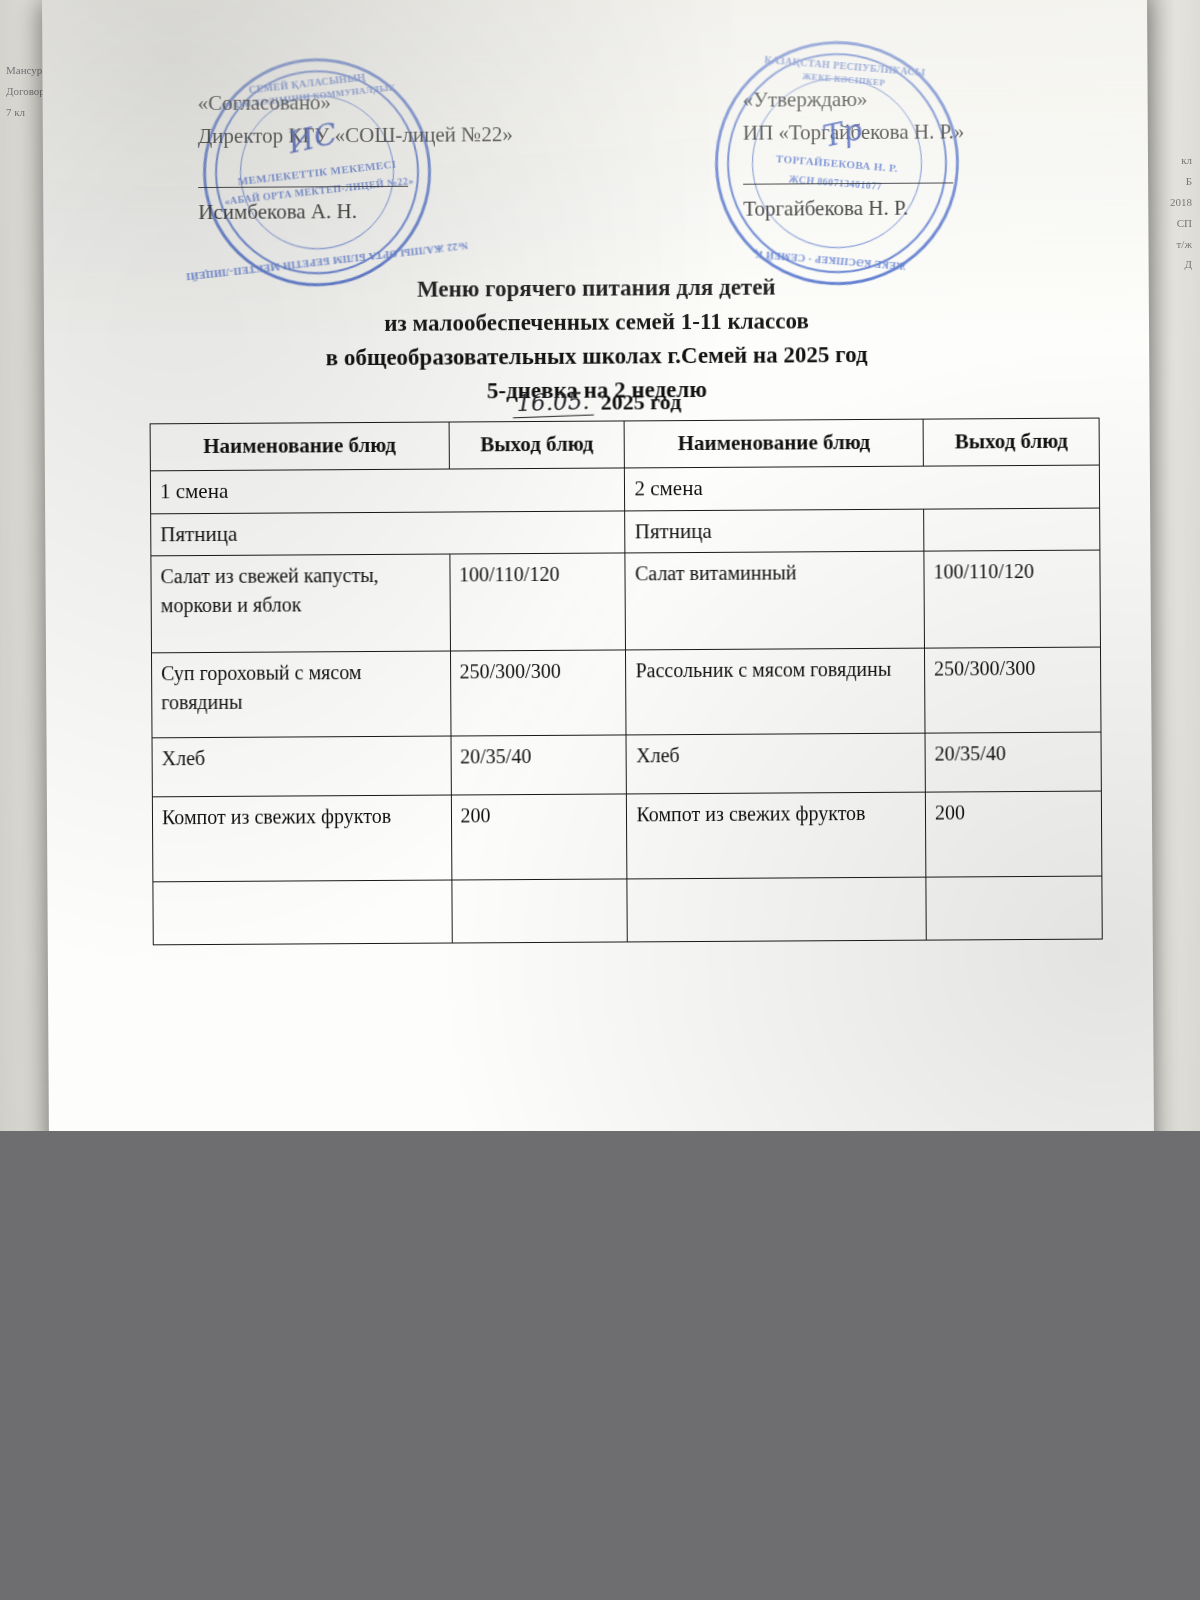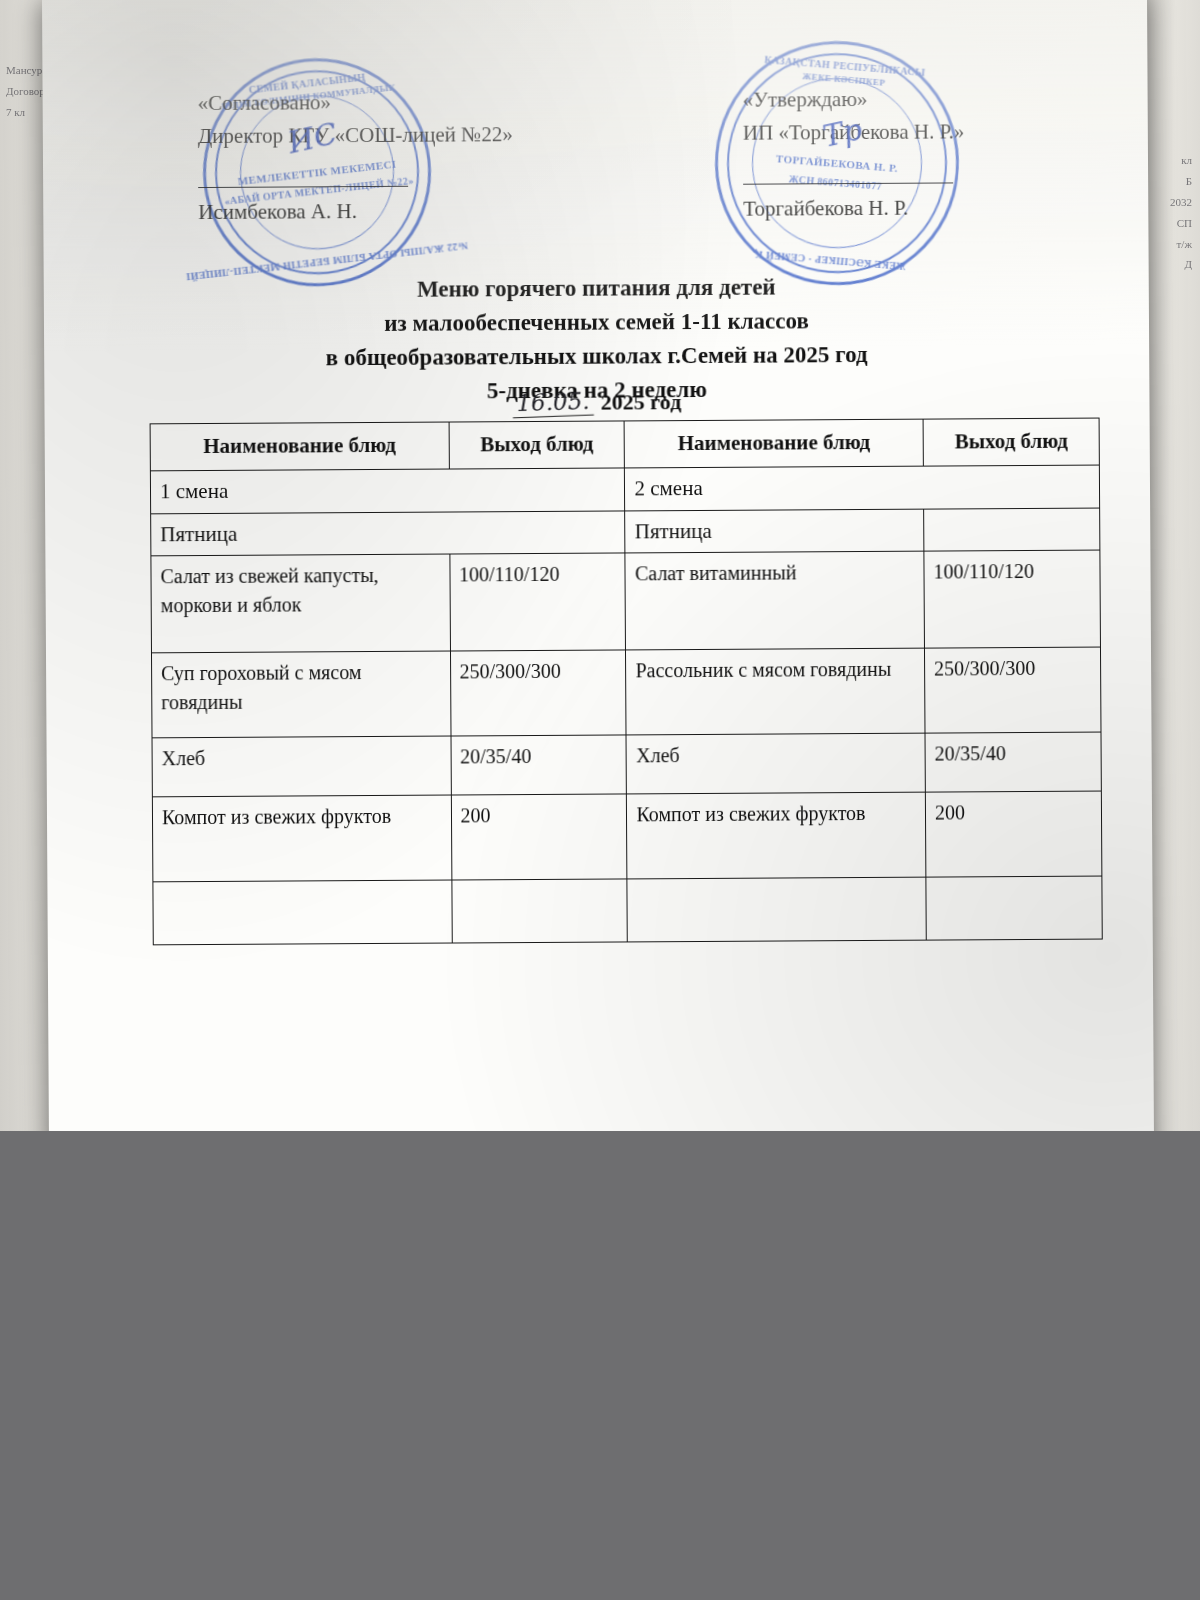--- a/index.html
+++ b/index.html
@@ -238,21 +238,21 @@
 
 <div id="page">
   <div class="bg-desk"></div>
   <div class="bg-paper-left"></div>
   <div class="bg-paper-right"></div>
   <div class="bg-scribbles" style="left:6px; top:60px;">Мансур
 Договор
 7 кл</div>
   <div class="bg-scribbles" style="right:8px; top:150px; text-align:right;">кл
 Б
-2032
+2018
 СП
 т/ж
 Д</div>
 
   <div class="sheet">
     <div class="sheet-inner">
 
       <div class="ghost" style="left:300px; top:262px;">  </div>
       <div class="ghost" style="left:120px; top:310px;">  </div>
 

